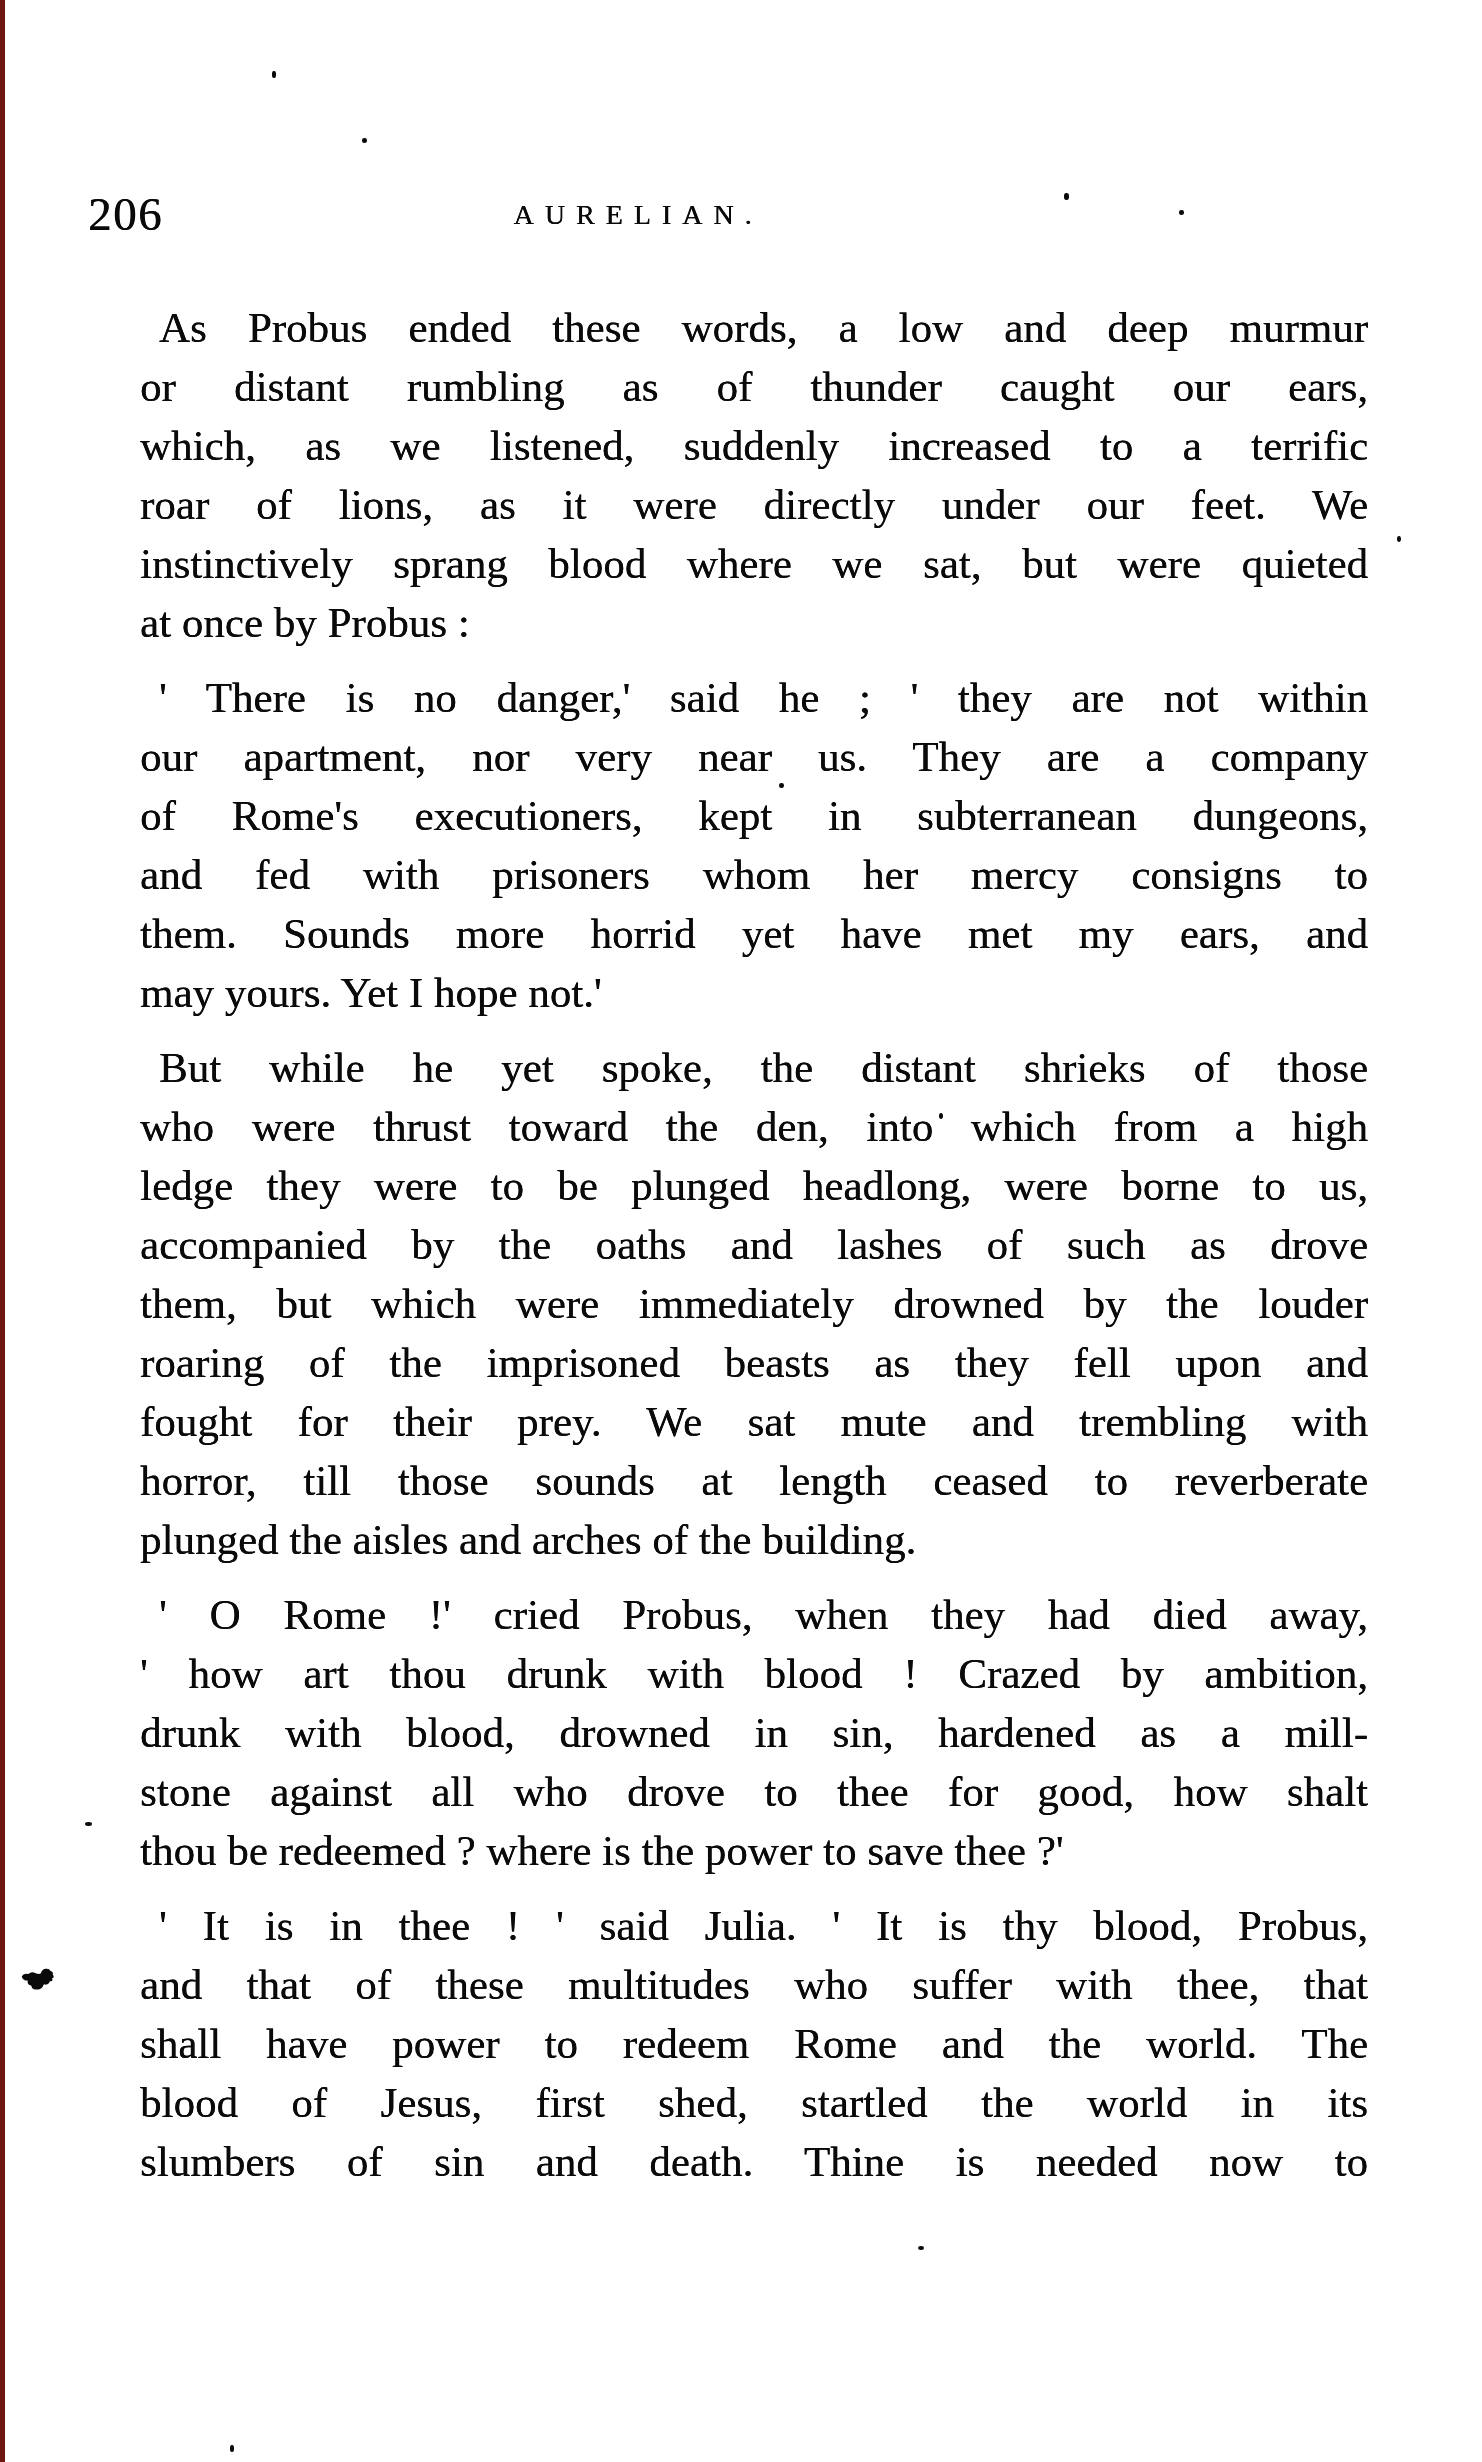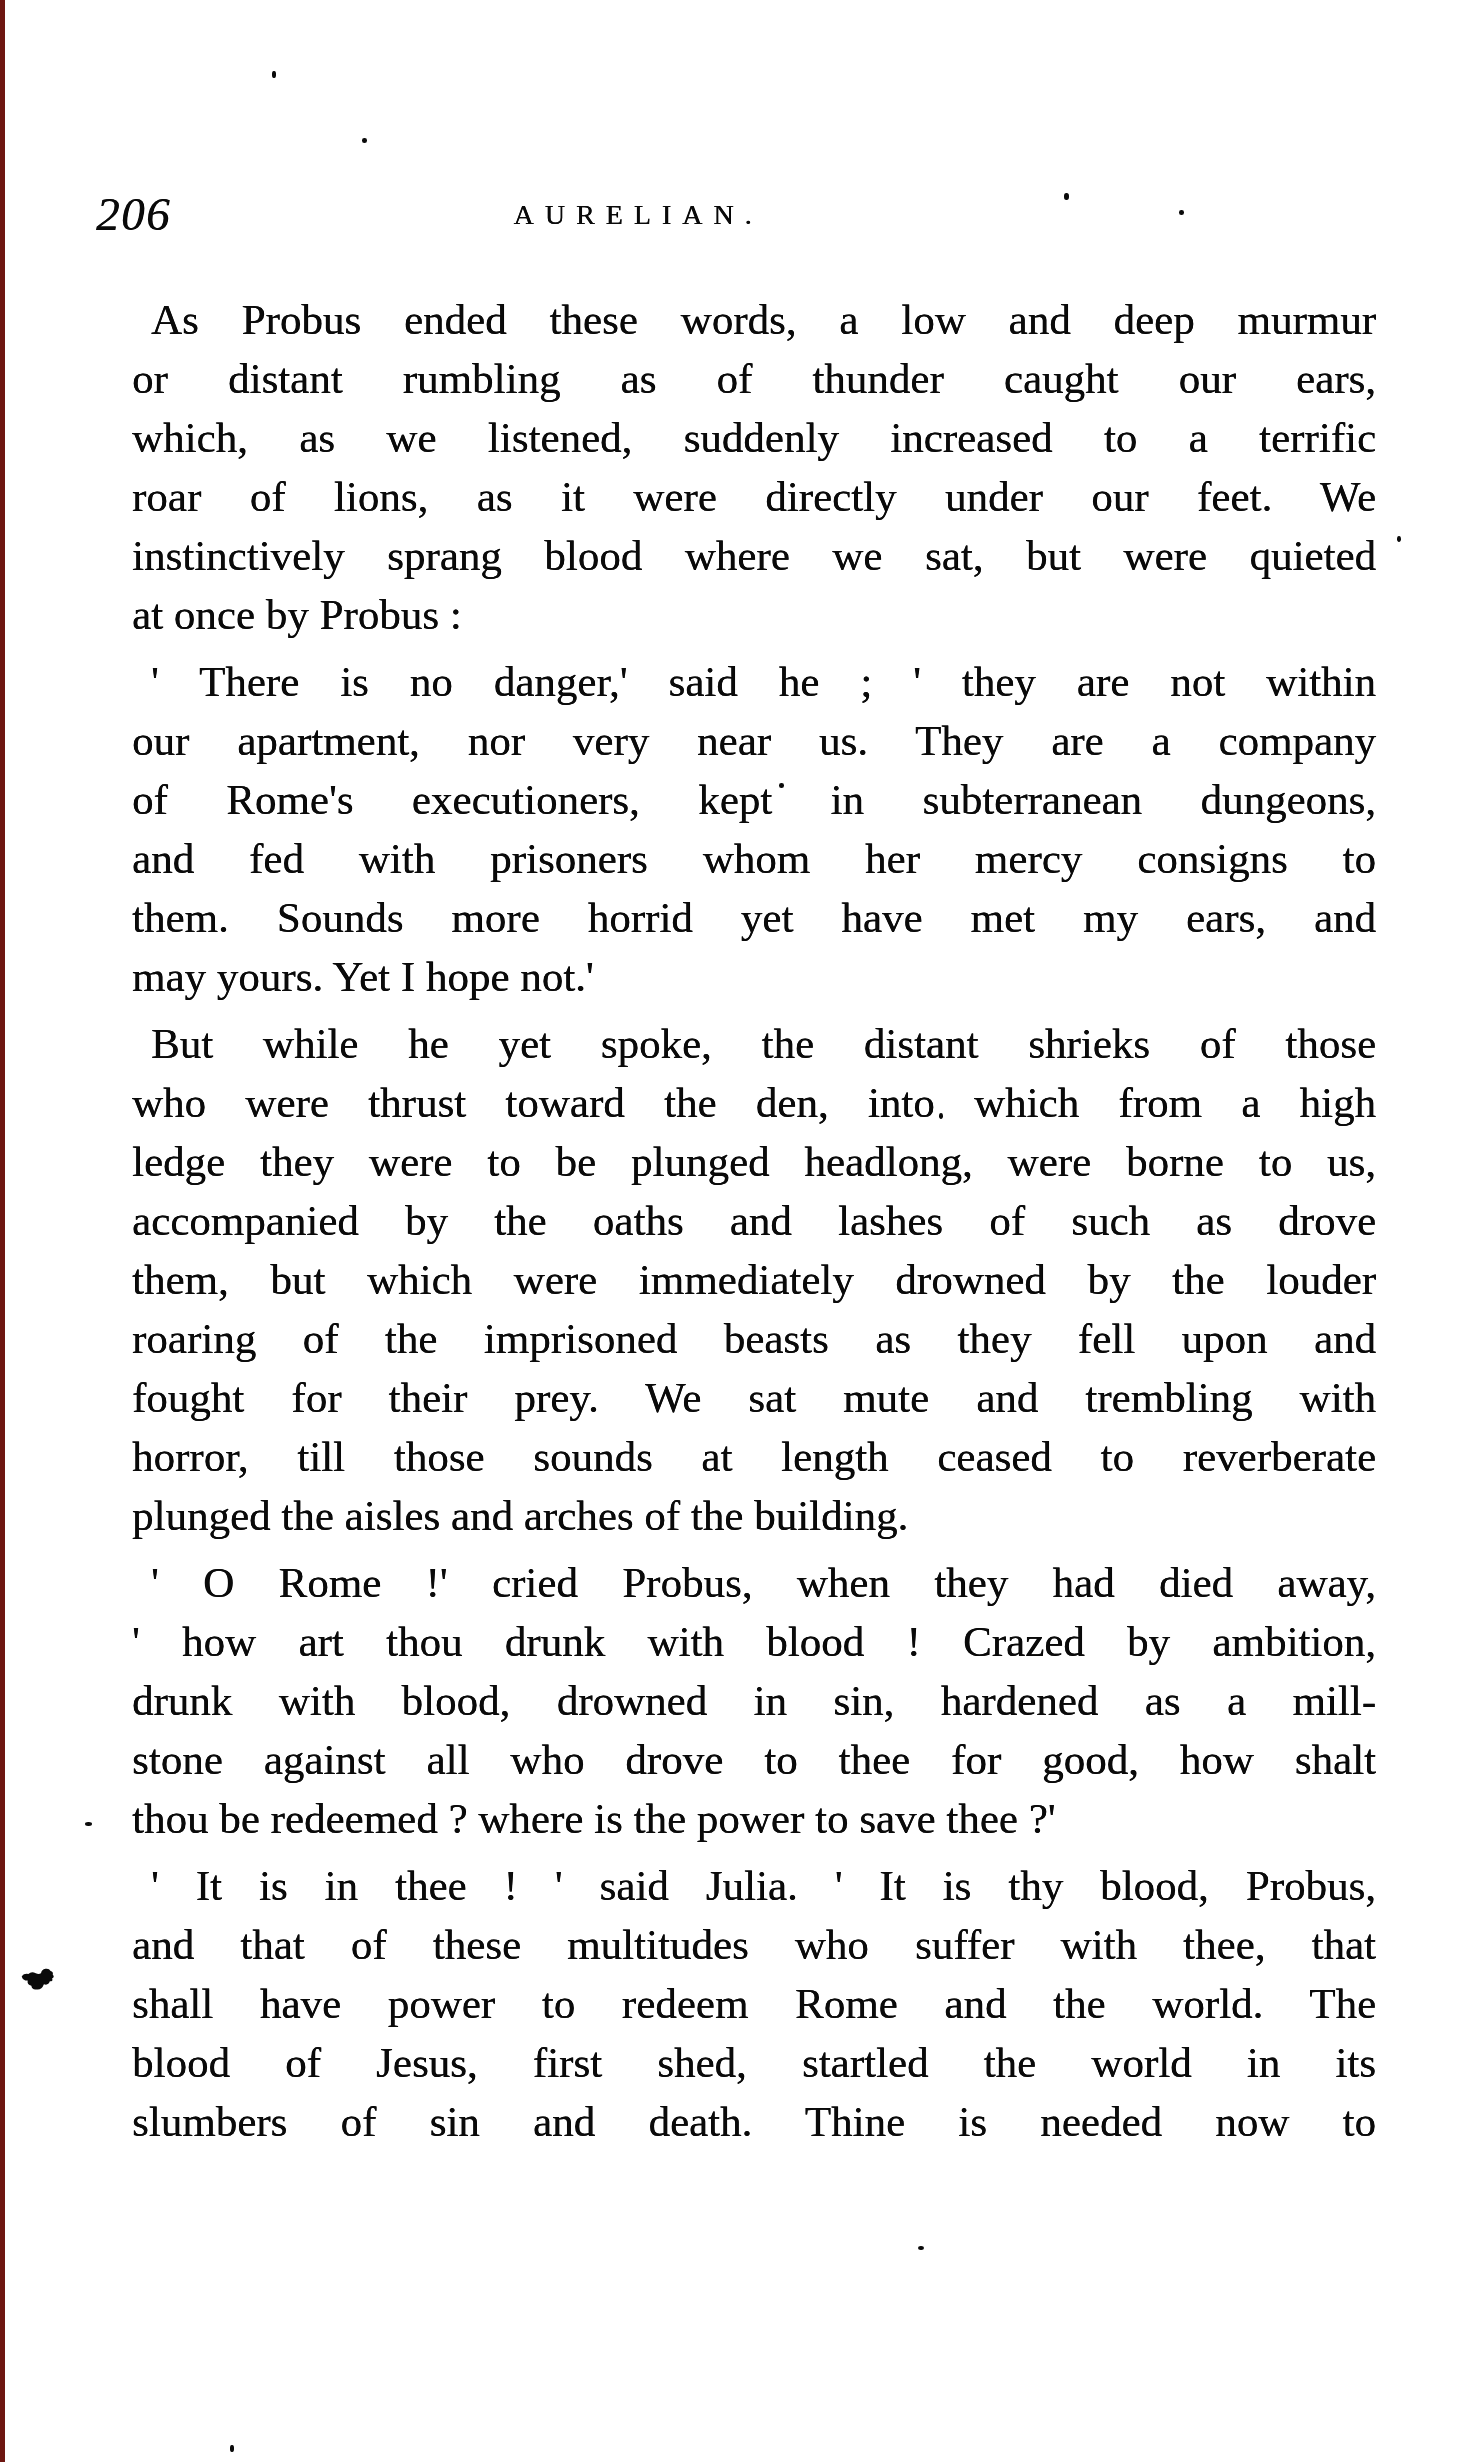--- a/index.html
+++ b/index.html
@@ -19,27 +19,26 @@
   
   .edge-strip {
     position: absolute;
     left: 0;
     top: 0;
     width: 5.2px;
     height: 100%;
   }
   .page-number {
     position: absolute;
-    left: 96px;
+    left: 88px;
     top: 191px;
     font-size: 47px;
     line-height: 47px;
     letter-spacing: 1.5px;
     text-shadow: 0.4px 0 #000;
-    font-style: italic;
   }
   .running-title {
     position: absolute;
     left: 638px;
     top: 194px;
     transform: translateX(-50%);
     font-size: 28px;
     line-height: 41px;
     letter-spacing: 11px;
     white-space: nowrap;
@@ -47,21 +46,21 @@
   }
   .body-text {
     position: absolute;
     left: 124px;
     top: 282px;
     width: 1260px;
     font-size: 43px;
     line-height: 59px;
     text-shadow: 0.3px 0 #000;
   }
-  .paragraph { margin: 8px; padding: 0; }
+  .paragraph { margin: 16px; padding: 0; }
   .line {
     text-align: justify;
     text-align-last: justify;
     white-space: normal;
   }
   .line.indent { padding-left: 19px; }
   .line.last {
     text-align: right;
     text-align-last: left;
   }

